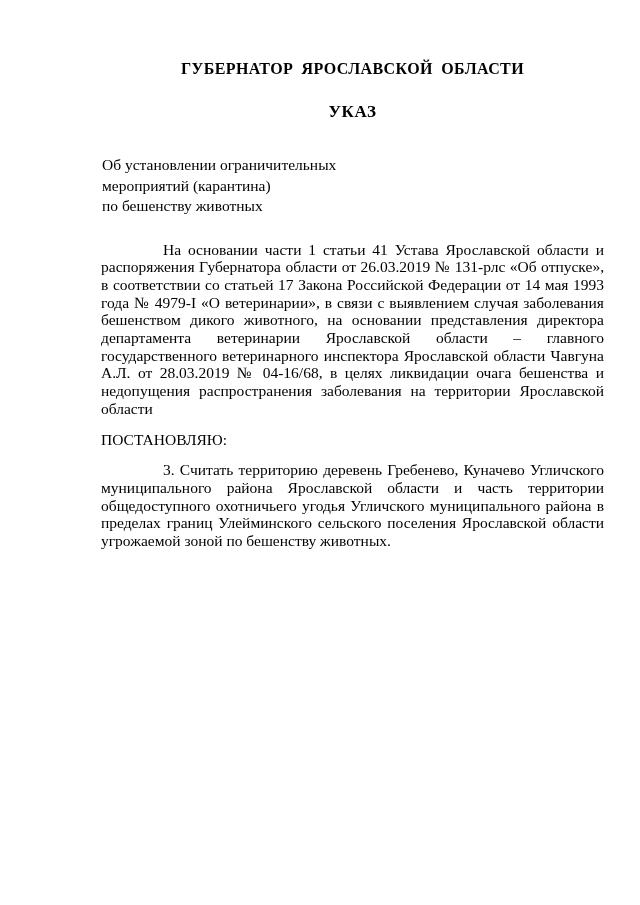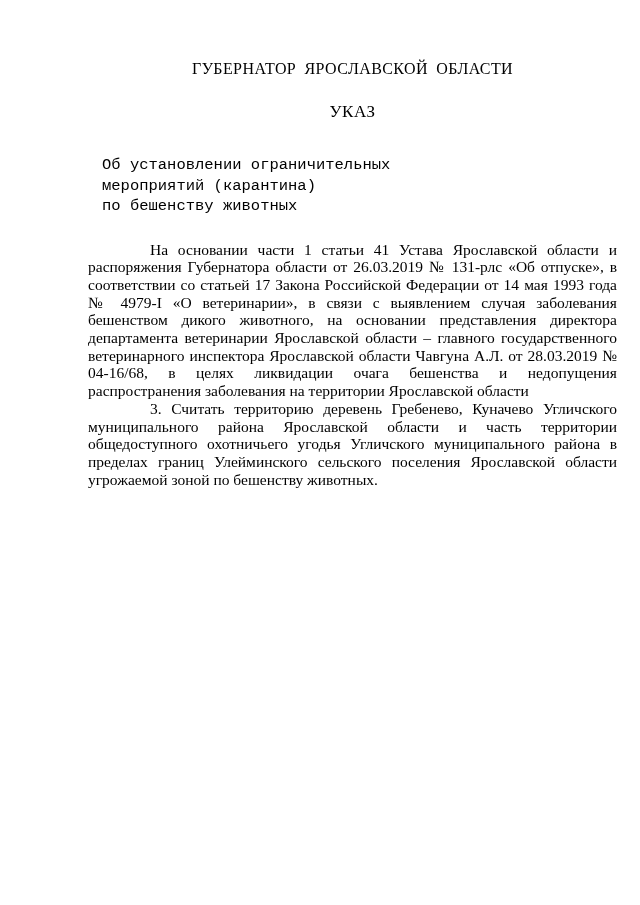--- a/index.html
+++ b/index.html
@@ -22,57 +22,56 @@
   }
   .doc-column {
     position: absolute;
     left: 88px;
     top: 0;
     width: 529px;
   }
   .issuer {
     margin-top: 61px;
     text-align: center;
-    font-weight: normal;
+    font-weight: bold;
     font-size: 16px;
     line-height: 16px;
     word-spacing: 4px;
     letter-spacing: 0.4px;
     white-space: nowrap;
   }
   .doc-type {
     margin-top: 26px;
     text-align: center;
-    font-weight: normal;
+    font-weight: bold;
     font-size: 17px;
     line-height: 17px;
     letter-spacing: 0.6px;
   }
   .date-line {
     margin-top: 36px;
     padding-left: 18px;
     font-size: 15.5px;
     line-height: 17px;
   }
   .subject {
     margin-top: 35px;
     padding-left: 14px;
     font-size: 15.5px;
     line-height: 20.5px;
     white-space: pre-line;
-    font-family: Liberation Mono, monospace;
   }
   .body-text {
     margin-top: 24px;
     font-size: 15.5px;
     line-height: 17.7px;
     text-align: justify;
   }
   .body-text p {
-    margin: 0;
+    margin: 13px;
     padding: 0;
     text-indent: 62px;
   }
   .body-text p.no-indent {
     text-indent: 0;
   }
 </style>
 </head>
 <body>
 
@@ -83,17 +82,18 @@
 
     <div class="doc-type">УКАЗ</div>
 
 
     <div class="subject">Об установлении ограничительных
 мероприятий (карантина)
 по бешенству животных</div>
 
     <div class="body-text">
       <p class="para">На основании части 1 статьи 41 Устава Ярославской области и распоряжения Губернатора области от 26.03.2019 № 131-рлс «Об отпуске», в соответствии со статьей 17 Закона Российской Федерации от 14 мая 1993 года № 4979-I «О ветеринарии», в связи с выявлением случая заболевания бешенством дикого животного, на основании представления директора департамента ветеринарии Ярославской области – главного государственного ветеринарного инспектора Ярославской области Чавгуна А.Л. от 28.03.2019 № 04-16/68, в целях ликвидации очага бешенства и недопущения распространения заболевания на территории Ярославской области</p>
+      <p class="para no-indent">ПОСТАНОВЛЯЮ:</p>
       <p class="para">3. Считать территорию деревень Гребенево, Куначево Угличского муниципального района Ярославской области и часть территории общедоступного охотничьего угодья Угличского муниципального района в пределах границ Улейминского сельского поселения Ярославской области угрожаемой зоной по бешенству животных.</p>
     </div>
 
   </div>
 </div>
 
 </body></html>

